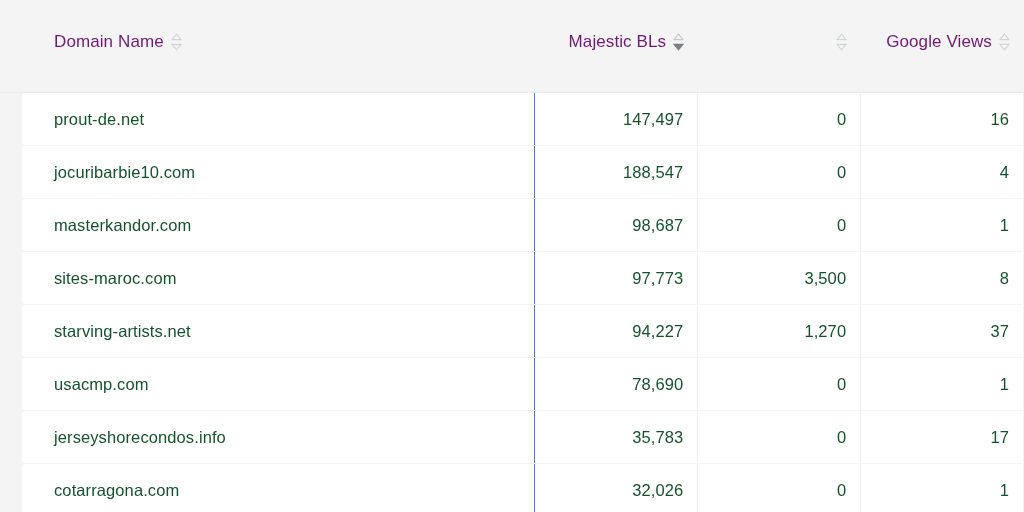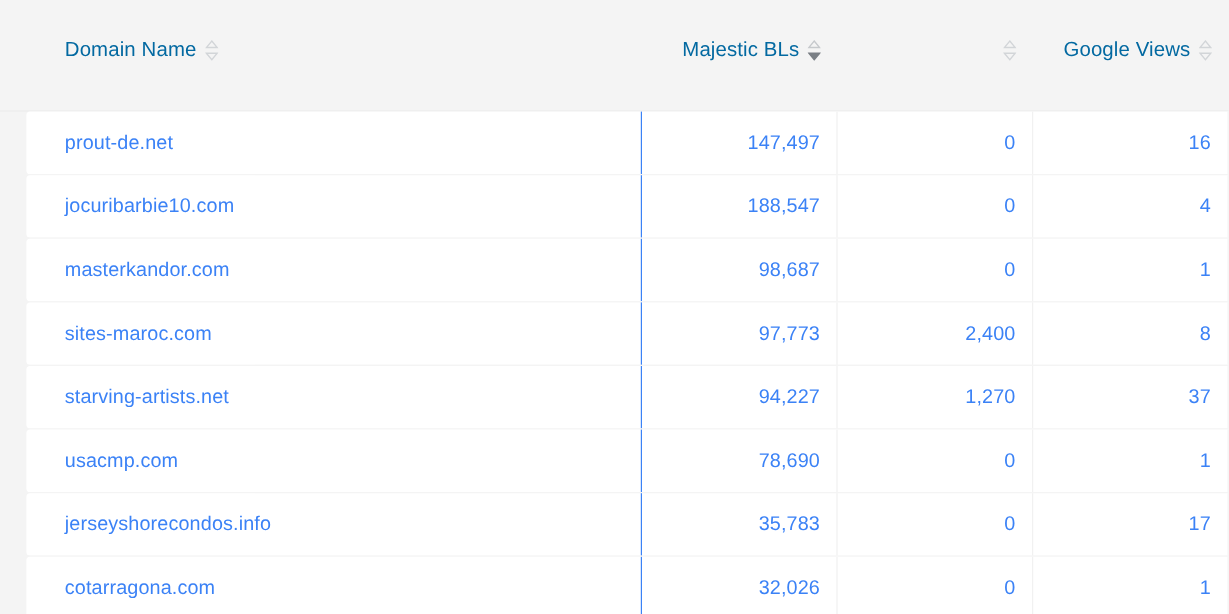--- a/index.html
+++ b/index.html
@@ -35,21 +35,21 @@
     align-items: flex-start;
     height: 100%;
     padding: 0;
   }
   .th {
     box-sizing: border-box;
     display: flex;
     align-items: flex-start;
     padding-top: 31px;
     font-size: 17px;
-    color: #0369a1;
+    color: #701a75;
     font-weight: 400;
     letter-spacing: 0.1px;
     line-height: 22px;
   }
   .th-domain {
     width: 612px;
     padding-left: 54px;
     justify-content: flex-start;
   }
   .th-majestic {
@@ -107,21 +107,21 @@
     content: "";
     position: absolute;
     left: 0; right: 0; bottom: -1px;
     height: 1px;
     background: #f4f4f4;
   }
 
   .cell {
     box-sizing: border-box;
     font-size: 16.5px;
-    color: #3b82f6;
+    color: #14532d;
     line-height: 1;
     letter-spacing: 0.1px;
     height: 100%;
     display: flex;
     align-items: center;
   }
   .c-domain {
     width: 590px;
     padding-left: 32px;
     justify-content: flex-start;
@@ -224,21 +224,21 @@
       <div class="cell c-majestic">98,687</div>
       <div class="cell c-google">0</div>
       <div class="cell c-parking">1</div>
       <div class="cell c-tail"></div>
     </div>
     <div class="row-gap"></div>
 
     <div class="row">
       <div class="cell c-domain">sites-maroc.com</div>
       <div class="cell c-majestic">97,773</div>
-      <div class="cell c-google">2,400</div>
+      <div class="cell c-google">3,500</div>
       <div class="cell c-parking">8</div>
       <div class="cell c-tail"></div>
     </div>
     <div class="row-gap"></div>
 
     <div class="row">
       <div class="cell c-domain">starving-artists.net</div>
       <div class="cell c-majestic">94,227</div>
       <div class="cell c-google">1,270</div>
       <div class="cell c-parking">37</div>

